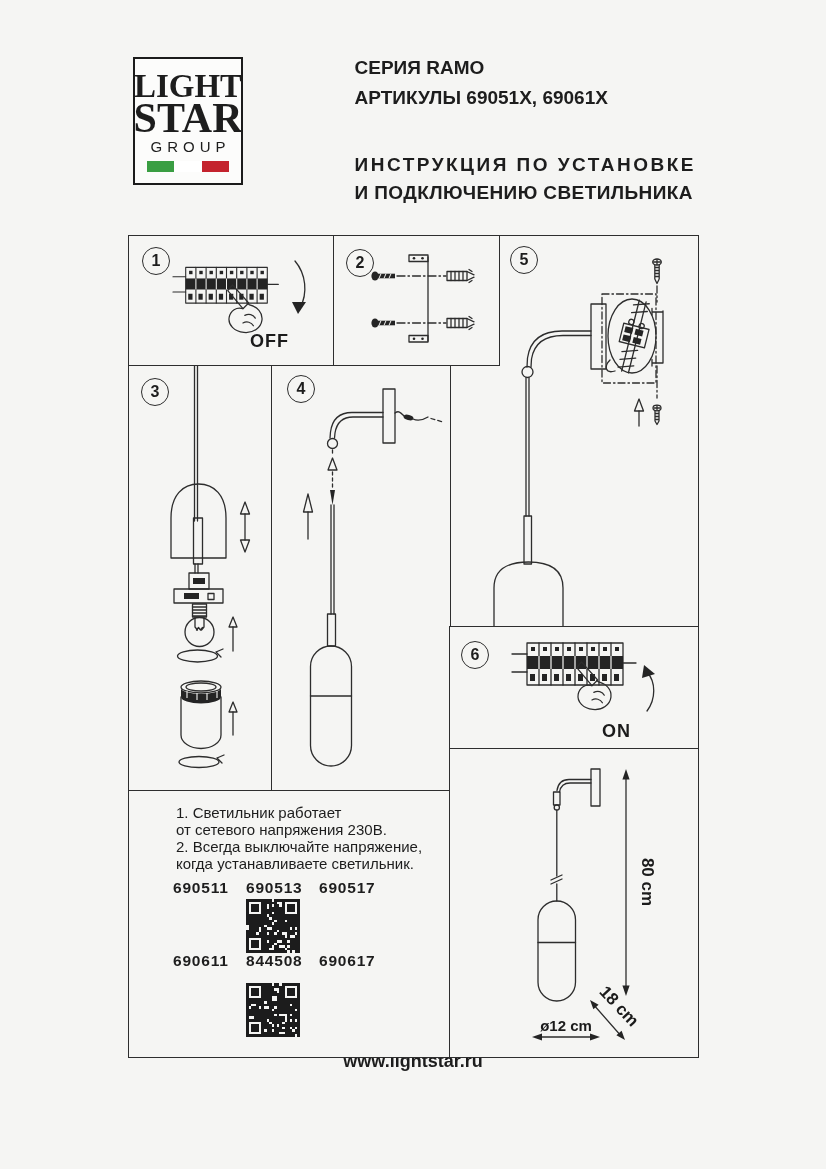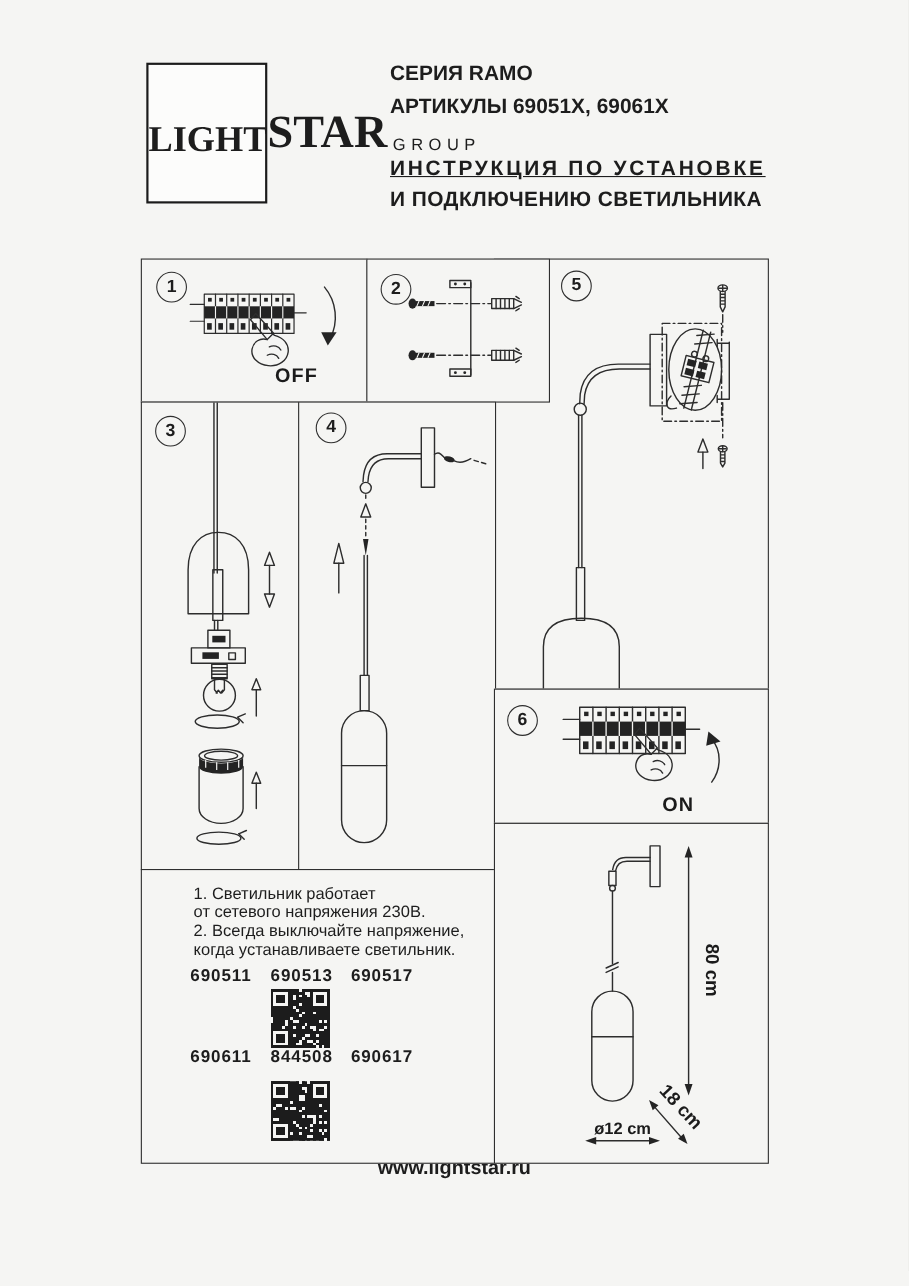--- a/index.html
+++ b/index.html
@@ -7,29 +7,29 @@
          font-family:"Liberation Sans","DejaVu Sans",sans-serif;color:#1d1d1d;overflow:hidden;}
   .panel{position:absolute;border:1.5px solid #2e2e2e;background:#f5f5f3;box-sizing:border-box;z-index:1;}
   .panel.under{z-index:0;}
   .panel svg{position:absolute;left:0;top:0;}
   .ln{stroke:#2d2d2d;stroke-width:1.3;fill:none;stroke-linecap:round;stroke-linejoin:round;}
   .ink{fill:#242424;stroke:none;}
   .numBadge{position:absolute;width:28px;height:28px;border:1.6px solid #2e2e2e;border-radius:50%;
             font-size:16px;font-weight:bold;text-align:center;line-height:26px;box-sizing:border-box;background:#f5f5f3;z-index:2;}
   
   .logo{position:absolute;left:133px;top:57px;width:110px;height:128px;border:2px solid #1b1b1b;
-        box-sizing:border-box;display:flex;flex-direction:row;align-items:center;background:#fcfcfb;}
+        box-sizing:border-box;display:flex;flex-direction:column;align-items:center;background:#fcfcfb;}
   .logo-light{font-family:"Liberation Serif","DejaVu Serif",serif;font-weight:bold;font-size:33px;line-height:30px;margin-top:12px;letter-spacing:0;}
   .logo-star{font-family:"Liberation Serif","DejaVu Serif",serif;font-weight:bold;font-size:42px;line-height:34px;letter-spacing:0;}
-  .logo-group{font-size:15px;letter-spacing:5px;margin-top:20px;margin-left:5px;}
+  .logo-group{font-size:15px;letter-spacing:5px;margin-top:3px;margin-left:5px;}
   .flag{width:82px;height:11px;margin-top:6px;display:flex;}
   .flag span{flex:1;height:100%;}
   .titles{position:absolute;right:130px;top:56px;text-align:left;font-weight:bold;font-size:19px;line-height:24px;}
   .titles .t2{margin-top:6px;}
-  .titles .t3{margin-top:32px;letter-spacing:2.5px;text-decoration:underline;}
+  .titles .t3{margin-top:43px;letter-spacing:2.5px;}
   .titles .t4{margin-top:4px;letter-spacing:0.4px;}
   
   .notes-text{position:absolute;left:47px;top:13px;font-size:15px;line-height:17px;}
   .qr-row{position:absolute;left:44px;display:flex;gap:19px;}
   .qr-label{width:54px;font-size:15.5px;font-weight:bold;letter-spacing:0.8px;}
   .qr{width:54px;height:54px;}
   
   .footer{position:absolute;left:0;top:1051px;width:100%;text-align:center;font-size:18px;font-weight:bold;}
   svg text{font-family:"Liberation Sans","DejaVu Sans",sans-serif;font-weight:bold;fill:#1b1b1b;}
 </style>

